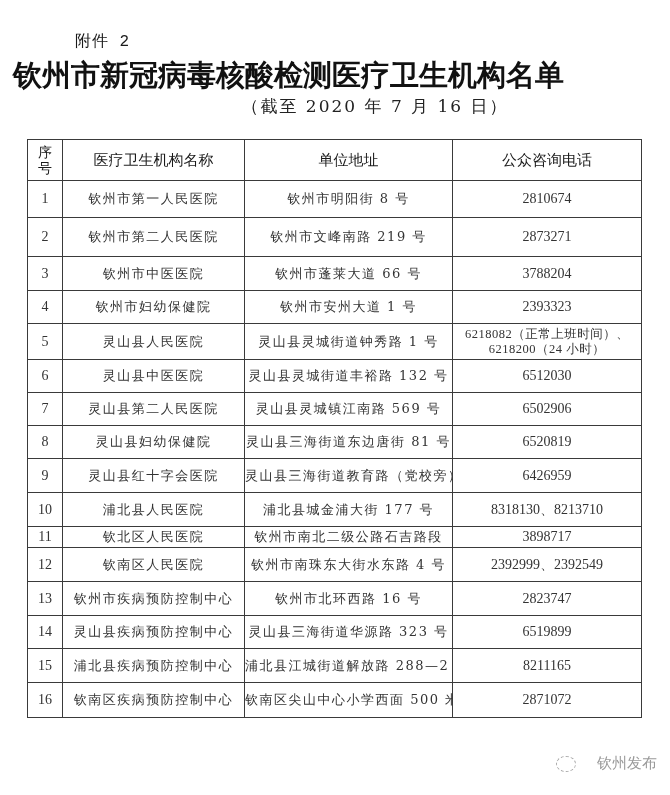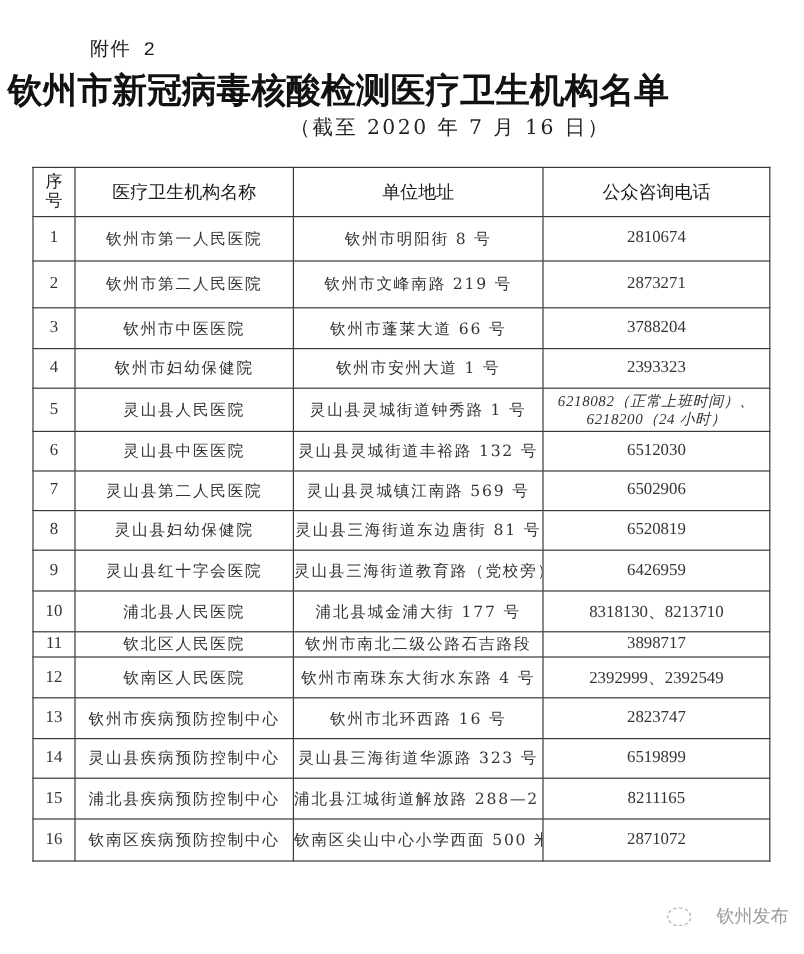--- a/index.html
+++ b/index.html
@@ -5,21 +5,21 @@
   html, body { margin: 0; padding: 0; }
   body {
     width: 670px; height: 795px; background: #ffffff; position: relative; overflow: hidden;
     font-family: "DejaVu Serif", "Liberation Serif", serif; color: #222;
   }
   .attach {
     position: absolute; left: 75px; top: 31px; font-size: 16px; color: #1a1a1a;
     font-family: Liberation Mono, monospace; letter-spacing: 1px;
   }
   .title {
-    position: absolute; left: 0; width: 564px; top: 56px; text-align: center;
+    position: absolute; left: 0; width: 564px; top: 56px; text-align: right;
     font-size: 29px; font-weight: bold; color: #111; letter-spacing: 0px;
     font-family: "DejaVu Serif", serif; padding-left: 0px;
   }
   .subtitle {
     position: absolute; left: 0; width: 670px; top: 95px; text-align: center;
     font-size: 17px; color: #222; letter-spacing: 2px; margin-left: 40px;
   }
   table.list {
     position: absolute; left: 27px; top: 139px; width: 614px;
     border-collapse: collapse; table-layout: fixed;
@@ -28,21 +28,21 @@
     border: 1.5px solid #3a3a3a; text-align: center; vertical-align: middle;
     padding: 0; font-weight: normal; overflow: hidden; white-space: nowrap;
   }
   table.list th {
     font-family: "DejaVu Sans", sans-serif; font-size: 15px; color: #1a1a1a; height: 40px;
   }
   table.list th.seq { font-size: 14px; line-height: 16px; white-space: normal; }
   table.list td { font-size: 13px; color: #333; letter-spacing: 1.5px; }
   table.list td.num { font-family: "Liberation Serif", serif; font-size: 14px; letter-spacing: 0; color: #333; }
   table.list td.phone { font-family: "Liberation Serif", serif; font-size: 14px; letter-spacing: 0; margin-left: 48px; }
-  table.list td.phone.multi { font-size: 12.5px; line-height: 15px; white-space: normal; letter-spacing: 0.5px; font-style: italic; }
+  table.list td.phone.multi { font-size: 12.5px; line-height: 15px; white-space: normal; letter-spacing: 0.5px; }
   col.c1 { width: 35px; } col.c2 { width: 182px; } col.c3 { width: 208px; } col.c4 { width: 189px; }
   .watermark {
     position: absolute; left: 556px; top: 754px; font-size: 15px; color: #9a9a9a;
     font-family: "DejaVu Sans", sans-serif; display: flex; align-items: center; gap: 21px;
     background: rgba(255,255,255,0.6);
   }
   .watermark .wm-icon {
     width: 18px; height: 14px; border: 1px dashed #aaa; border-radius: 50%;
   }
 </style>

